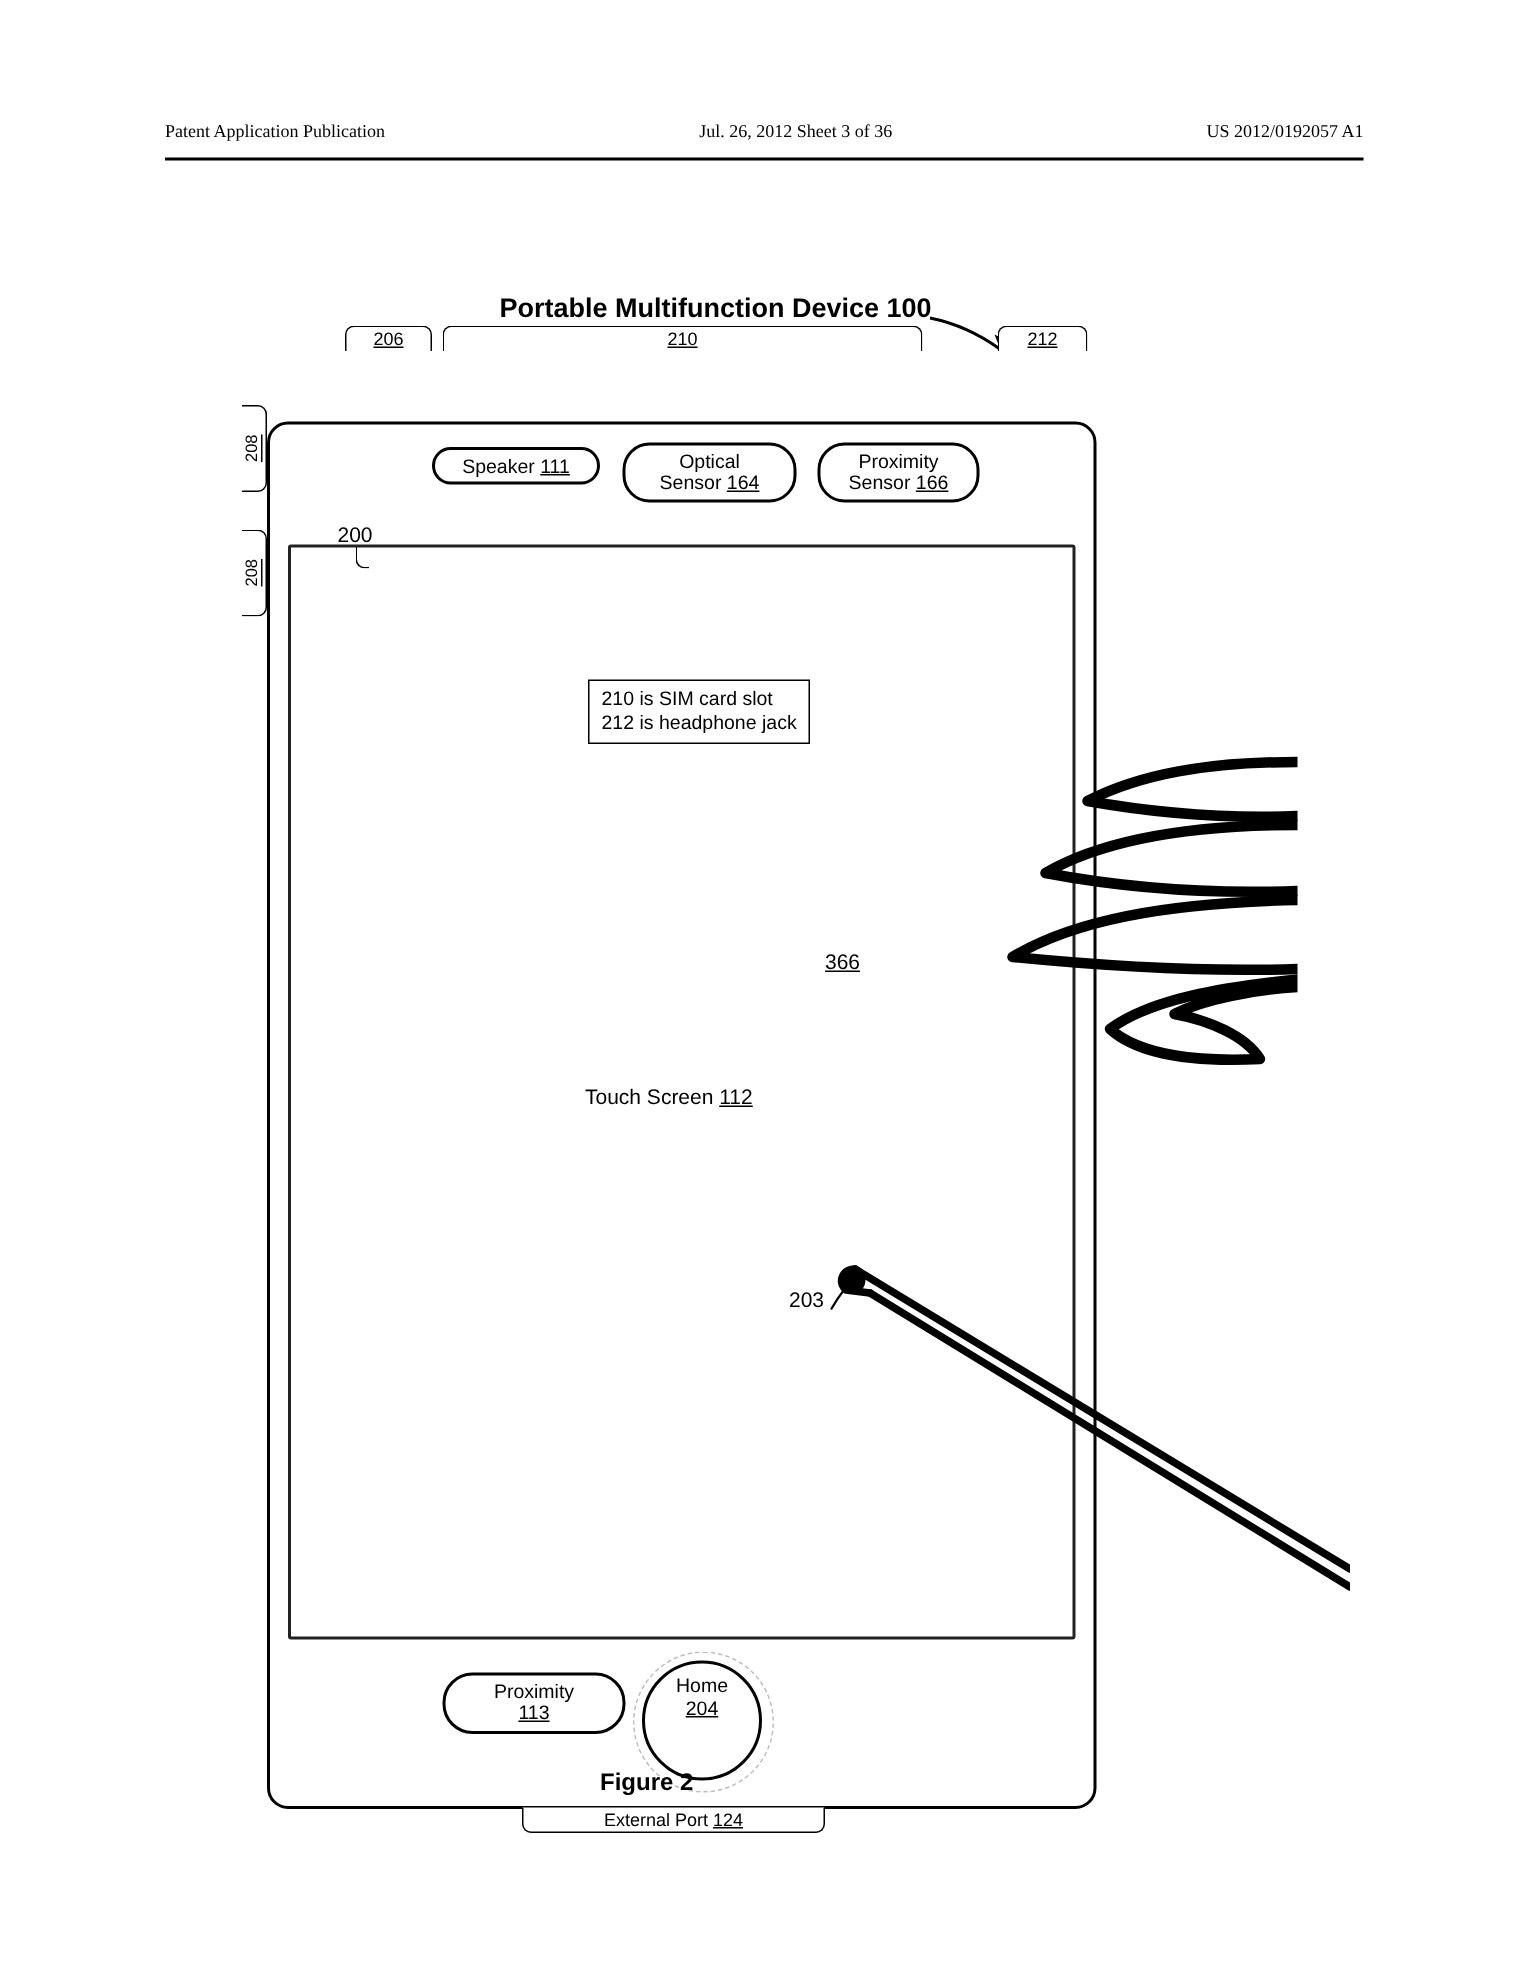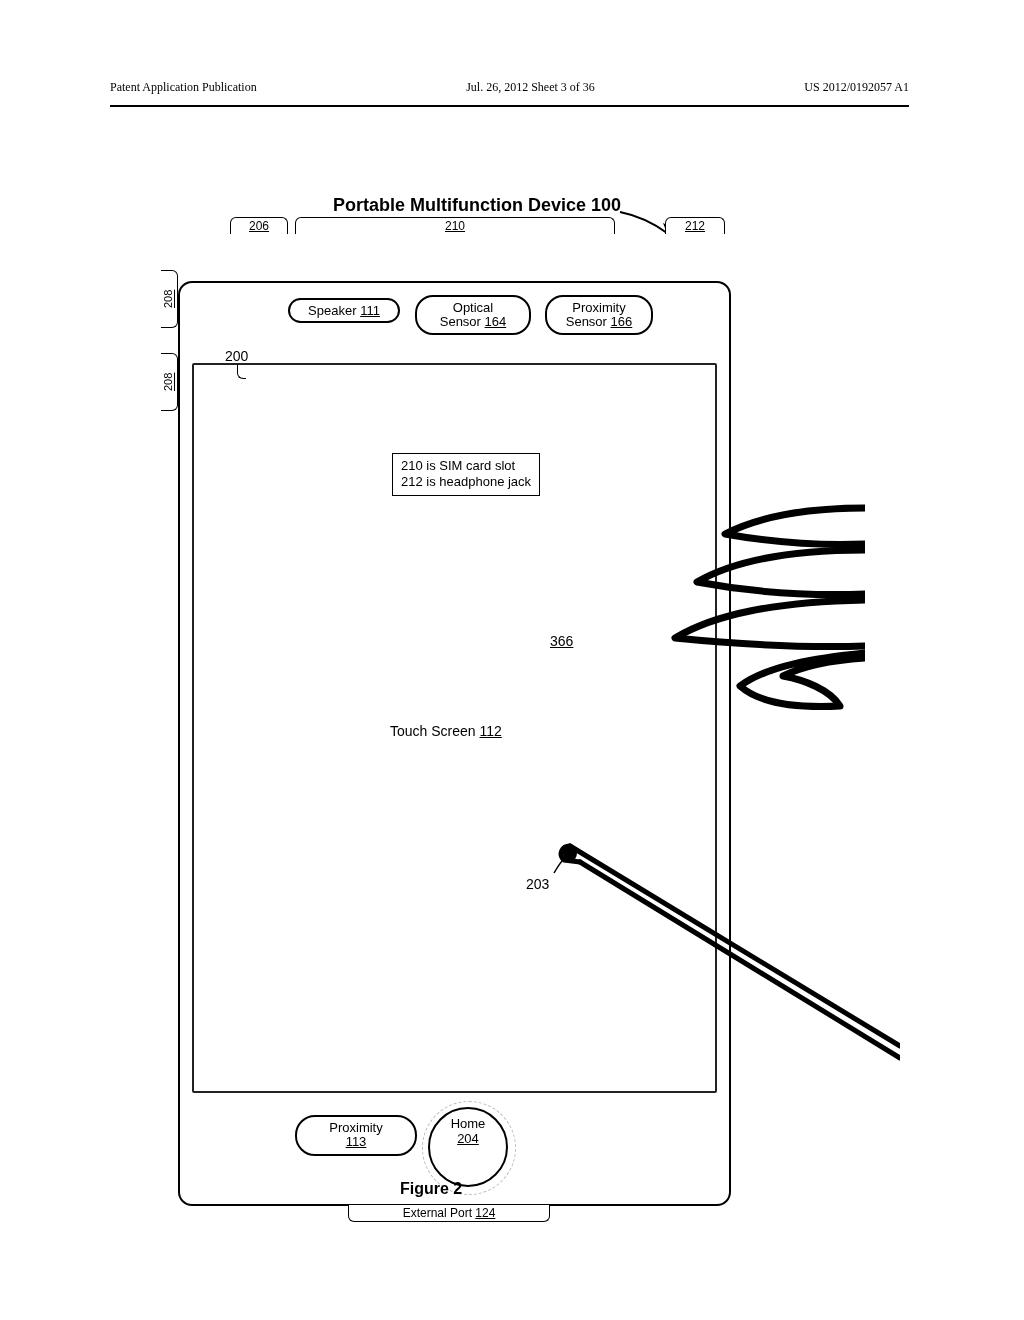--- a/index.html
+++ b/index.html
@@ -238,21 +238,21 @@
   .ref-202 {
     position: absolute;
     top: 350px;
     left: 370px;
     font-size: 14px;
     text-decoration: underline;
   }
 
   .ref-203 {
     position: absolute;
-    top: 593px;
+    top: 575px;
     left: 346px;
     font-size: 14px;
   }
 
   
   .hand-svg {
     position: absolute;
     top: 215px;
     left: 355px;
     width: 330px;

